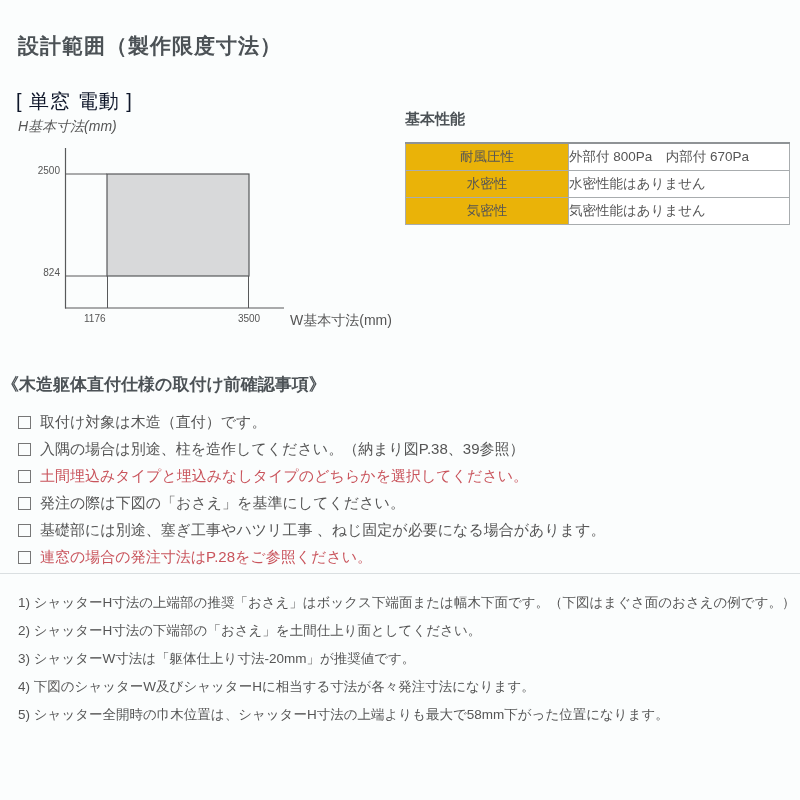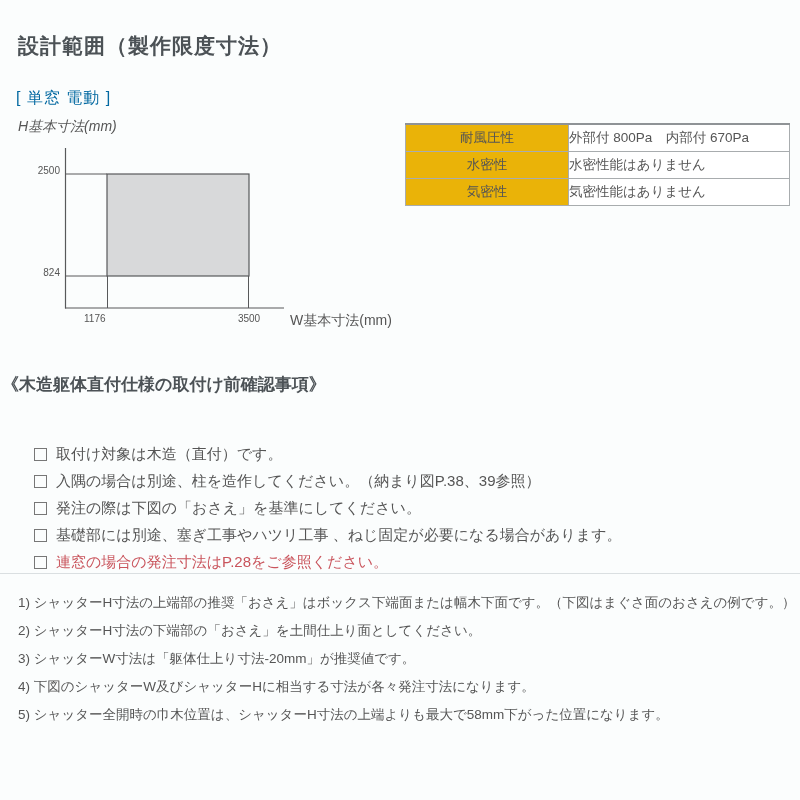--- a/index.html
+++ b/index.html
@@ -10,21 +10,21 @@
     font-family:"Liberation Sans","DejaVu Sans",sans-serif;
     color:#555;
     overflow:hidden;
   }
   .page-title {
     position:absolute; left:18px; top:32px;
     font-size:21px; font-weight:600; color:#4c5256; letter-spacing:1px;
   }
   .variant-label {
     position:absolute; left:16px; top:88px;
-    font-size:16px; color:#0369a1; letter-spacing:1px;
+    font-size:20px; color:#0f172a; letter-spacing:1px;
   }
   
   .chart { position:absolute; left:18px; top:118px; width:380px; height:225px; }
   .chart svg { position:absolute; left:0; top:0; }
   .axis-label { position:absolute; font-size:14px; color:#555; white-space:nowrap; }
   .h-label { left:0; top:0;font-style:italic; }
   .w-label { left:272px; top:194px; }
   .tick { position:absolute; font-size:10px; color:#555; }
   .tick-2500 { left:0; top:47px; width:42px; text-align:right; }
   .tick-824  { left:0; top:149px; width:42px; text-align:right; }
@@ -42,21 +42,21 @@
     border:1px solid #a8acae;
     height:27px; font-size:13.5px; font-weight:normal; color:#555;
   }
   .perf th { width:163px; background:#eab308; text-align:center; }
   .perf td { background:#fff; text-align:left; }
   
   .check-heading {
     position:absolute; left:2px; top:373px;
     font-size:17px; font-weight:bold; color:#4c5256;
   }
-  .checklist { position:absolute; left:34px; top:409px;margin-top:32px; }
+  .checklist { position:absolute; left:18px; top:409px; }
   .check-item { display:flex; align-items:center; height:27px; font-size:15px; color:#555; }
   .check-item.red { color:#c9545c; }
   .checkbox {
     display:inline-block; width:13px; height:13px;
     border:1px solid #777; background:transparent;
     margin-right:9px; flex:0 0 auto;
   }
   
   .divider { position:absolute; left:0; top:573px; width:800px; border-top:1px solid #dadfe1; }
   .notes { position:absolute; left:18px; top:589px; width:775px; }
@@ -86,20 +86,21 @@
     <line x1="230.5" y1="158" x2="230.5" y2="190" stroke="#58595b" stroke-width="1"></line>
   </svg>
   <span class="tick tick-2500">2500</span>
   <span class="tick tick-824">824</span>
   <span class="tick tick-1176">1176</span>
   <span class="tick tick-3500">3500</span>
   <span class="axis-label w-label">W基本寸法(mm)</span>
 </div>
 
 <div class="perf">
+  <div class="perf-heading">基本性能</div>
   <table>
     <tbody>
       <tr>
         <th>耐風圧性</th>
         <td>外部付 800Pa　内部付 670Pa</td>
       </tr>
       <tr>
         <th>水密性</th>
         <td>水密性能はありません</td>
       </tr>
@@ -114,20 +115,24 @@
 <div class="check-heading">《木造躯体直付仕様の取付け前確認事項》</div>
 <div class="checklist">
   <div class="check-item">
     <span class="checkbox"></span>
     <span>取付け対象は木造（直付）です。</span>
   </div>
   <div class="check-item">
     <span class="checkbox"></span>
     <span>入隅の場合は別途、柱を造作してください。（納まり図P.38、39参照）</span>
   </div>
+  <div class="check-item red">
+    <span class="checkbox"></span>
+    <span>土間埋込みタイプと埋込みなしタイプのどちらかを選択してください。</span>
+  </div>
   <div class="check-item">
     <span class="checkbox"></span>
     <span>発注の際は下図の「おさえ」を基準にしてください。</span>
   </div>
   <div class="check-item">
     <span class="checkbox"></span>
     <span>基礎部には別途、塞ぎ工事やハツリ工事 、ねじ固定が必要になる場合があります。</span>
   </div>
   <div class="check-item red">
     <span class="checkbox"></span>

